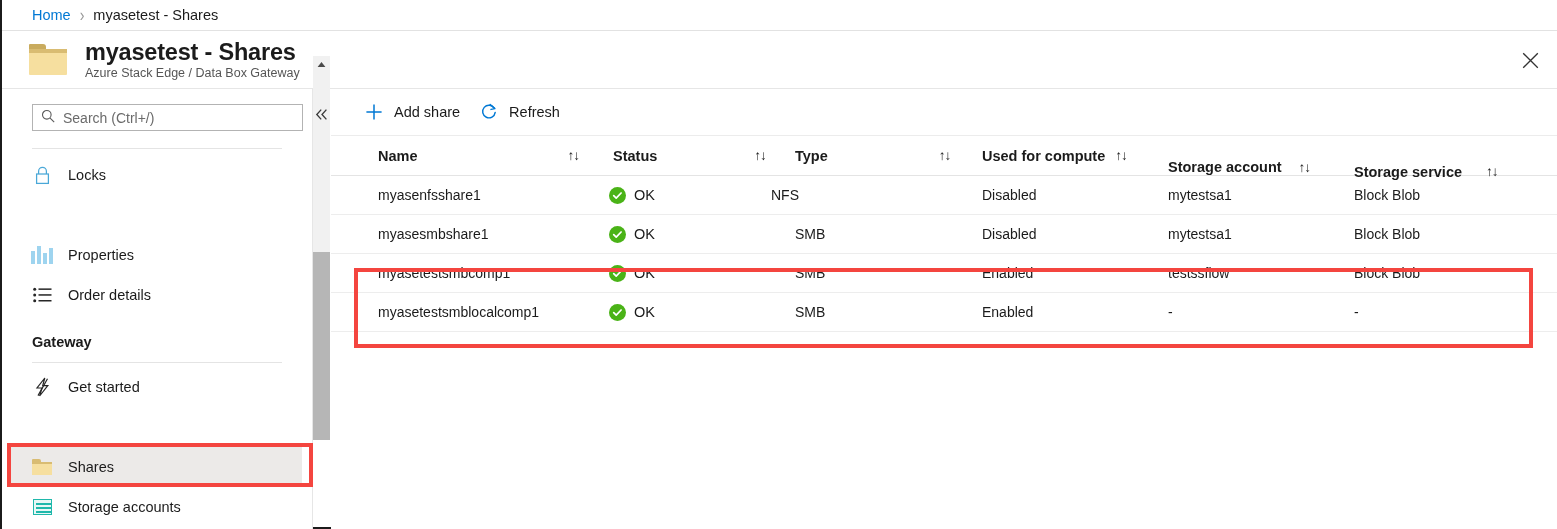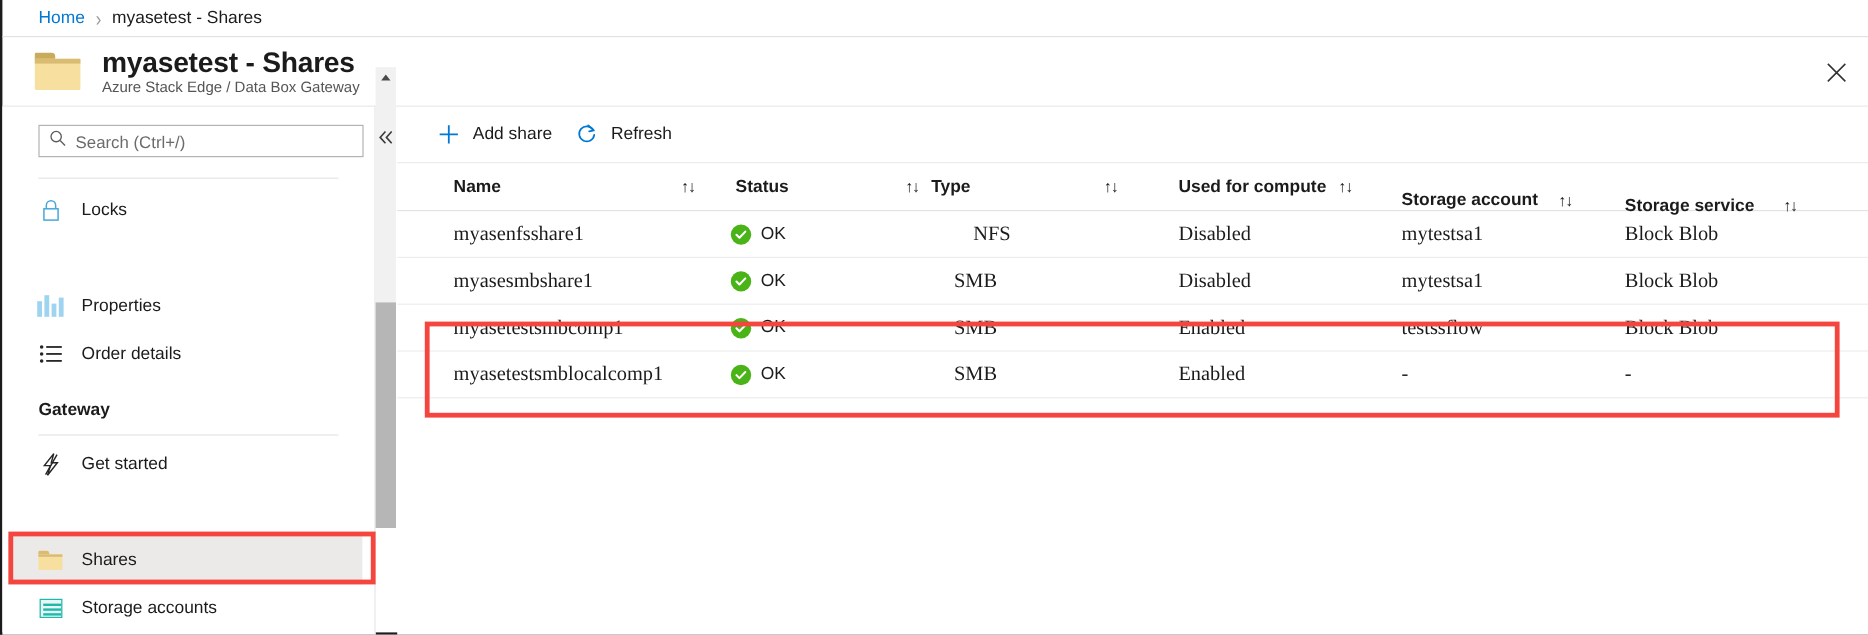--- a/index.html
+++ b/index.html
@@ -165,21 +165,21 @@
     color: #0078d4; flex: none;
   }
 
   
   .tbl { position: absolute; left: 0; top: 47px; width: 1228px; }
   .trow {
     position: relative; height: 39px; display: flex; align-items: center;
     border-bottom: 1px solid #ededed;
   }
   .trow.head { height: 40px; font-weight: 600; border-bottom: 1px solid #e4e4e4; }
-  .cell { font-size: 17px; color: #1b1b1b; position: absolute; white-space: nowrap; font-family: Liberation Serif, serif; }
+  .cell { font-size: 14px; color: #1b1b1b; position: absolute; white-space: nowrap; }
   .hcell {
     position: absolute; display: flex; align-items: center;
     font-size: 14.5px; font-weight: 600; color: #1b1b1b; cursor: pointer;
     white-space: nowrap;
   }
   .sortico {
     margin-left: 10px; font-size: 13.5px; font-weight: 400;
     color: #1b1b1b; letter-spacing: -1px;
   }
   .statcell { position: absolute; display: flex; align-items: center; }
@@ -354,21 +354,21 @@
 
       <div class="trow head">
         <div class="hcell" style="left:47px;">
           <span>Name</span>
           <span class="sortico" style="margin-left:150px;">↑↓</span>
         </div>
         <div class="hcell" style="left:282px;align-items:center;">
           <span>Status</span>
           <span class="sortico" style="margin-left:97px;">↑↓</span>
         </div>
-        <div class="hcell" style="left:445px;">
+        <div class="hcell" style="left:464px;">
           <span>Type</span>
           <span class="sortico" style="margin-left:111px;">↑↓</span>
         </div>
         <div class="hcell" style="left:651px;">
           <span>Used for compute</span>
           <span class="sortico">↑↓</span>
         </div>
         <div class="hcell" style="left:837px;margin-top:23px;">
           <span>Storage account</span>
           <span class="sortico" style="margin-left:17px;">↑↓</span>
@@ -382,21 +382,21 @@
       <div class="trow">
         <div class="cell" style="left:47px;">myasenfsshare1</div>
         <div class="statcell" style="left:278px;">
           <span class="okdot">
             <svg width="11" height="11" viewBox="0 0 11 11" aria-hidden="true">
                 <path d="M1.7 5.6 L4.2 8.1 L9.1 3" stroke="#fff" stroke-width="1.7" fill="none" stroke-linecap="round" stroke-linejoin="round"></path>
               </svg>
           </span>
           <span style="font-size:14.5px;">OK</span>
         </div>
-        <div class="cell" style="left:480px;">NFS</div>
+        <div class="cell" style="left:440px;">NFS</div>
         <div class="cell" style="left:651px;">Disabled</div>
         <div class="cell" style="left:837px;">mytestsa1</div>
         <div class="cell" style="left:1023px;">Block Blob</div>
       </div>
 
       <div class="trow">
         <div class="cell" style="left:47px;">myasesmbshare1</div>
         <div class="statcell" style="left:278px;">
           <span class="okdot">
             <svg width="11" height="11" viewBox="0 0 11 11" aria-hidden="true">

